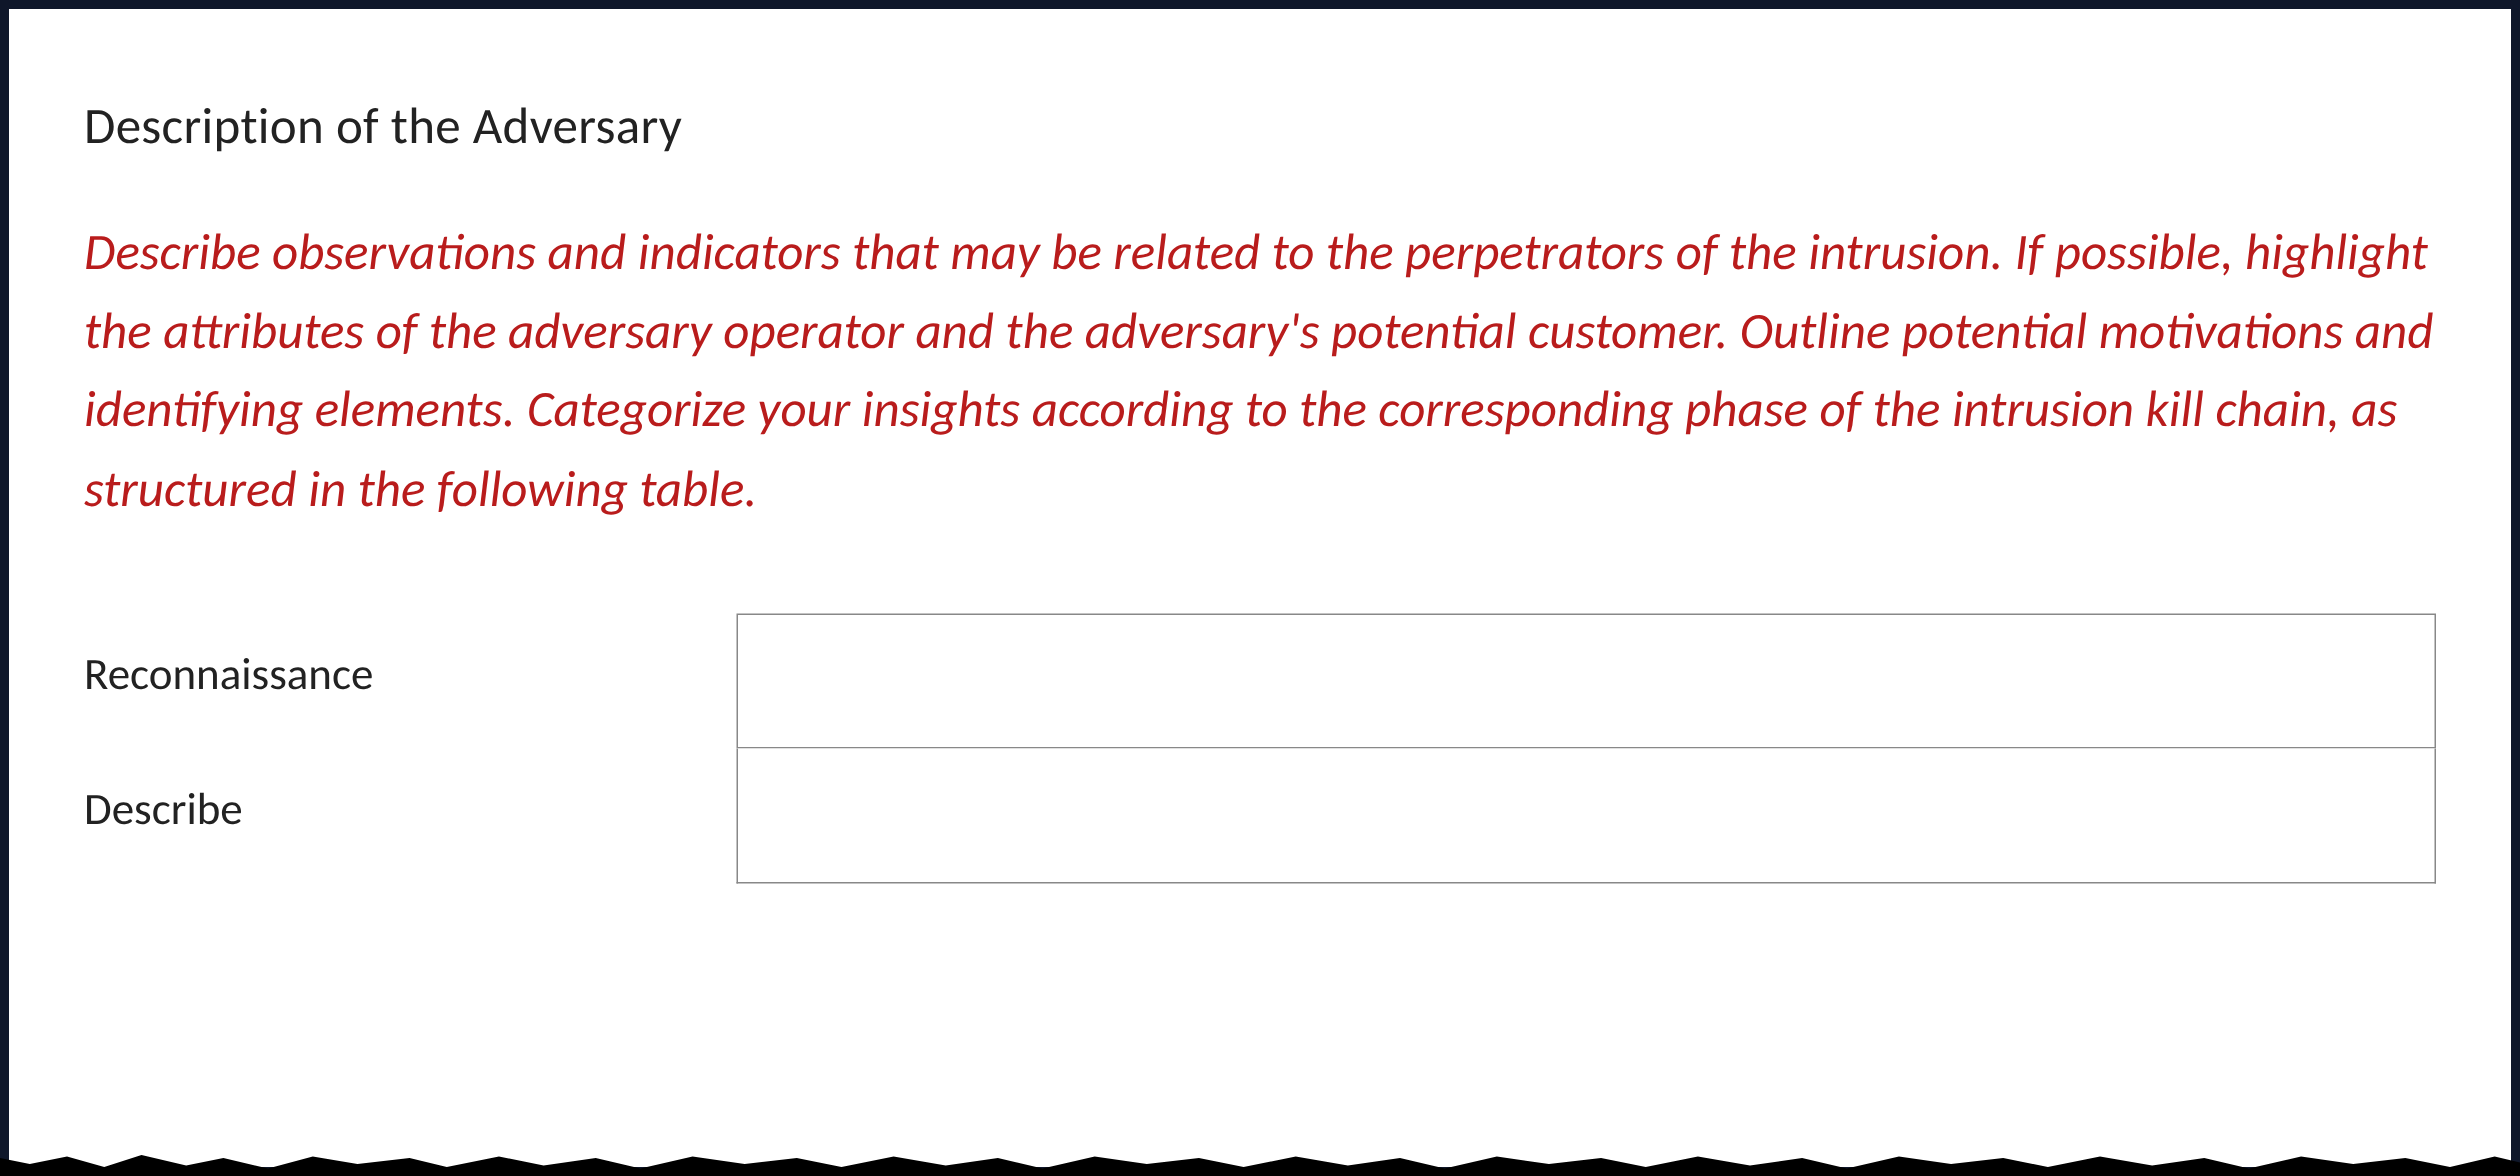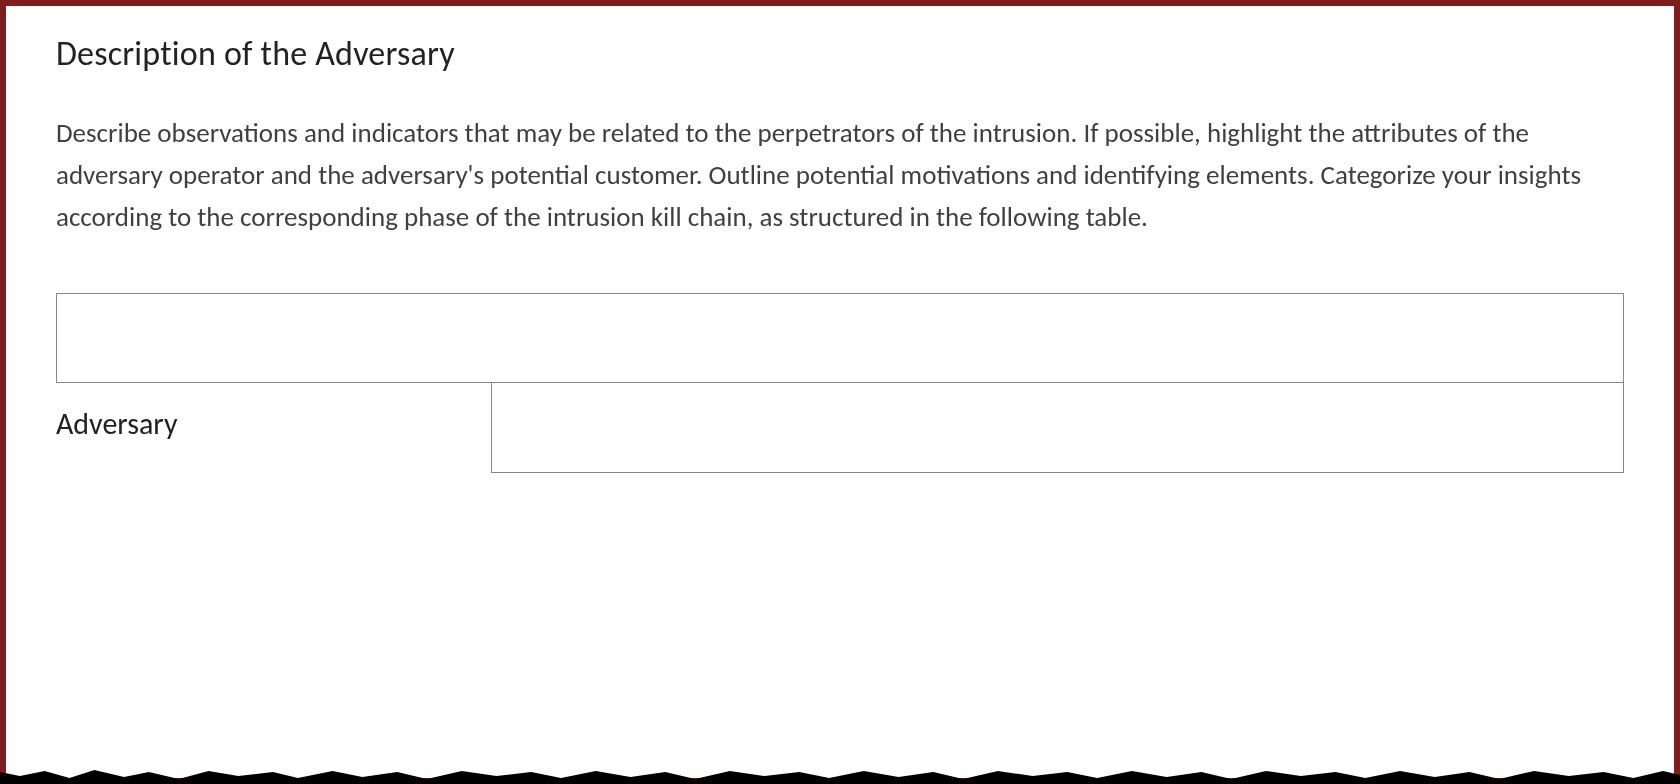--- a/index.html
+++ b/index.html
@@ -9,37 +9,38 @@
     }
     body {
       font-family: 'Segoe UI', 'Calibri', Tahoma, Geneva, Verdana, sans-serif;
       background: #fff;
       width: 1680px;
       height: 784px;
       position: relative;
       overflow: hidden;
     }
     .page-frame {
-      border: 6px solid #7f1d1d;
+      border: 6px solid #0f172a;
       width: 100%;
       height: 100%;
-      padding: 27px 50px 0 50px;
+      padding: 58px 50px 0 50px;
       background: #fff;
       position: relative;
     }
     .section-title {
       font-size: 34px;
       font-weight: 400;
       color: #222;
       margin-bottom: 38px;
       letter-spacing: 0.2px;
     }
     .section-description {
-      font-size: 27px;
-      color: #404040;
+      font-size: 34px;
+      font-style: italic;
+      color: #b91c1c;
       line-height: 1.55;
       margin-bottom: 55px;
       font-weight: 400;
     }
     .kill-chain-table {
       width: 100%;
       border-collapse: collapse;
     }
     .kill-chain-row {
       display: flex;
@@ -93,26 +94,27 @@
 
 <div class="page-frame">
 
   <h2 class="section-title">Description of the Adversary</h2>
 
   <p class="section-description">Describe observations and indicators that may be related to the perpetrators of the intrusion. If possible, highlight the attributes of the adversary operator and the adversary's potential customer. Outline potential motivations and identifying elements. Categorize your insights according to the corresponding phase of the intrusion kill chain, as structured in the following table.</p>
 
   <div class="kill-chain-table">
 
     <div class="kill-chain-row">
+      <div class="row-label">Reconnaissance</div>
       <div class="row-cell"></div>
     </div>
 
 
     <div class="kill-chain-row">
-      <div class="row-label">Adversary</div>
+      <div class="row-label">Describe</div>
       <div class="row-cell"></div>
     </div>
 
 
   </div>
 
   <div class="torn-edge">
     <svg viewBox="0 0 1692 18" preserveAspectRatio="none">
       <path d="M0,6 L20,10 L45,5 L70,12 L95,4 L125,11 L150,6 L180,13 L210,5 L240,10 L275,6 L300,12 L335,5 L365,11 L400,6 L430,13 L465,5 L500,10 L535,6 L565,12 L600,5 L635,11 L670,6 L700,13 L735,5 L770,10 L805,6 L835,12 L870,5 L905,11 L940,6 L970,13 L1005,5 L1040,10 L1075,6 L1105,12 L1140,5 L1175,11 L1210,6 L1240,13 L1275,5 L1310,10 L1345,6 L1375,12 L1410,5 L1445,11 L1480,6 L1510,13 L1545,5 L1580,10 L1615,6 L1645,12 L1675,5 L1692,9 L1692,18 L0,18 Z" fill="#000"></path>
     </svg>

